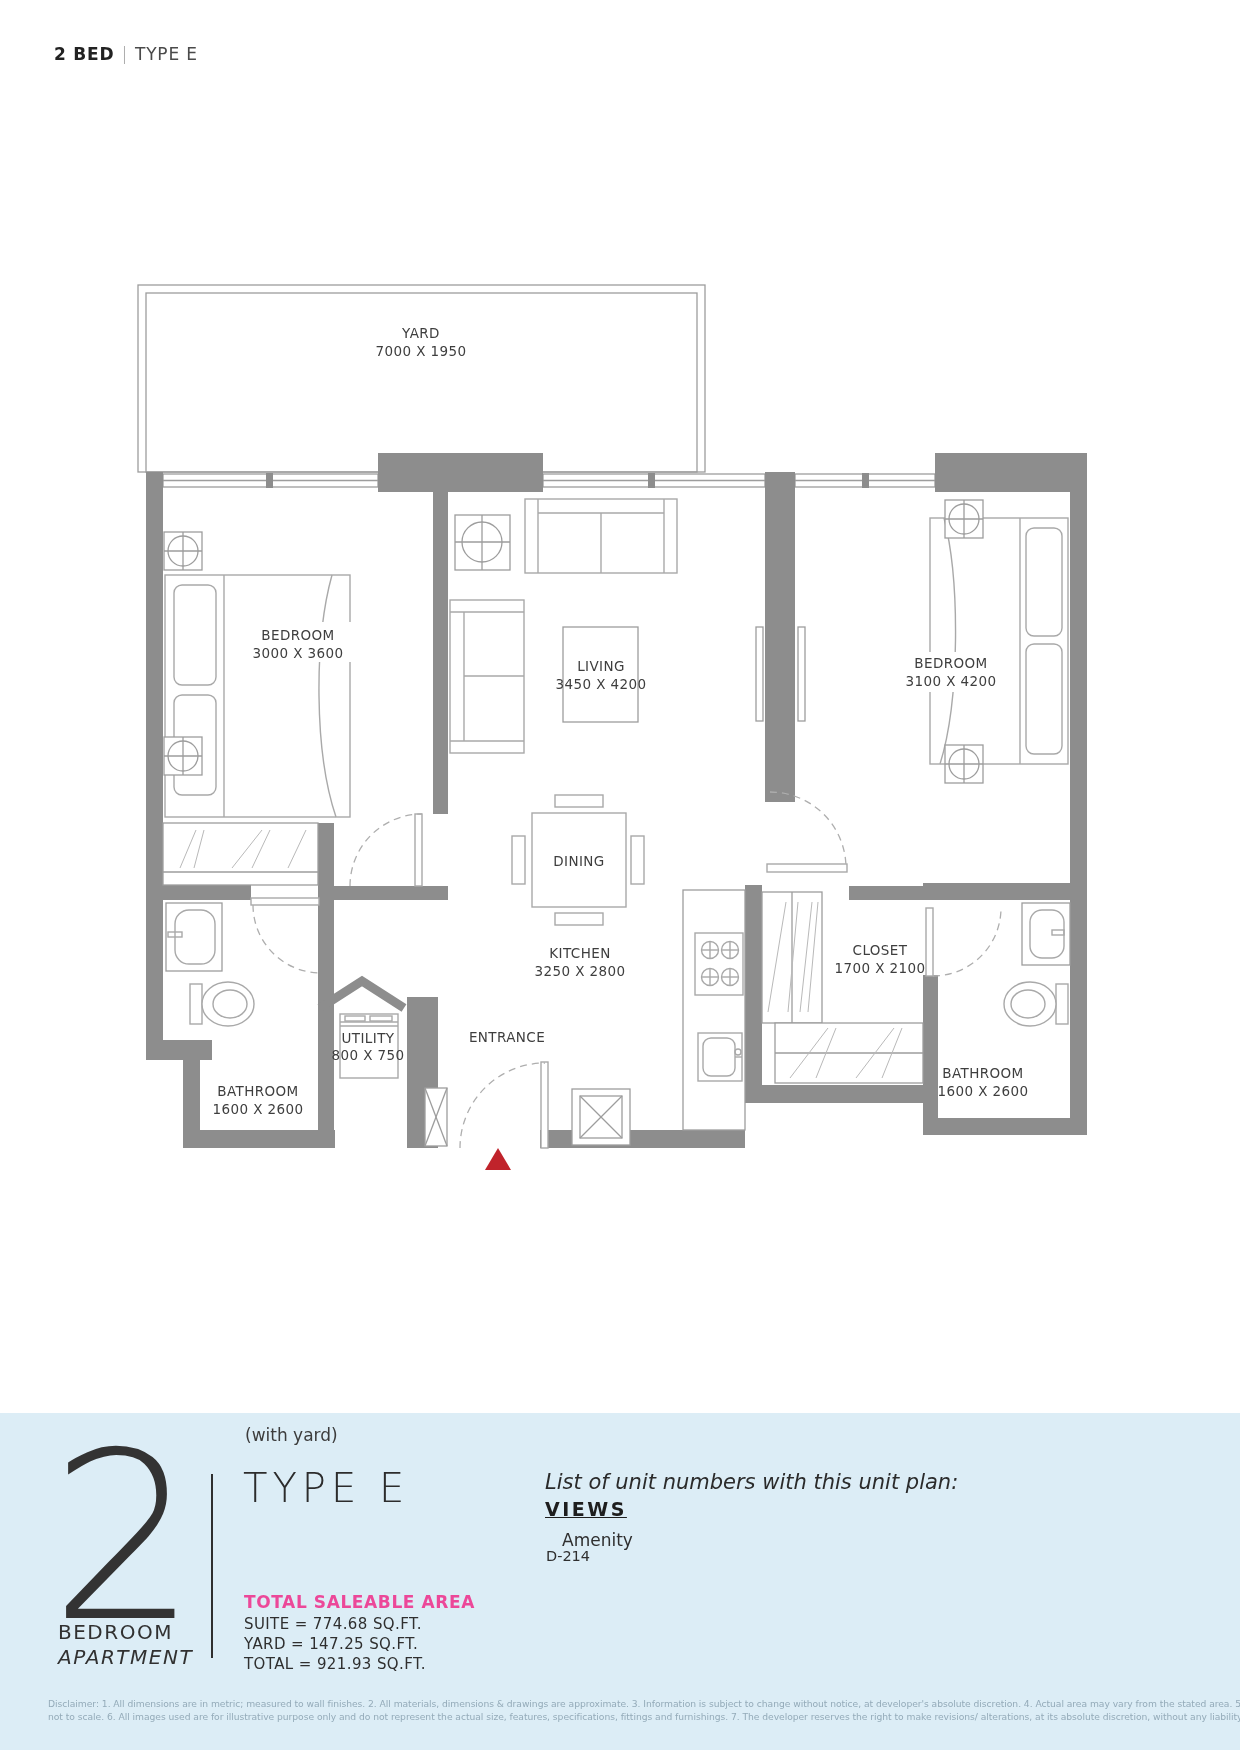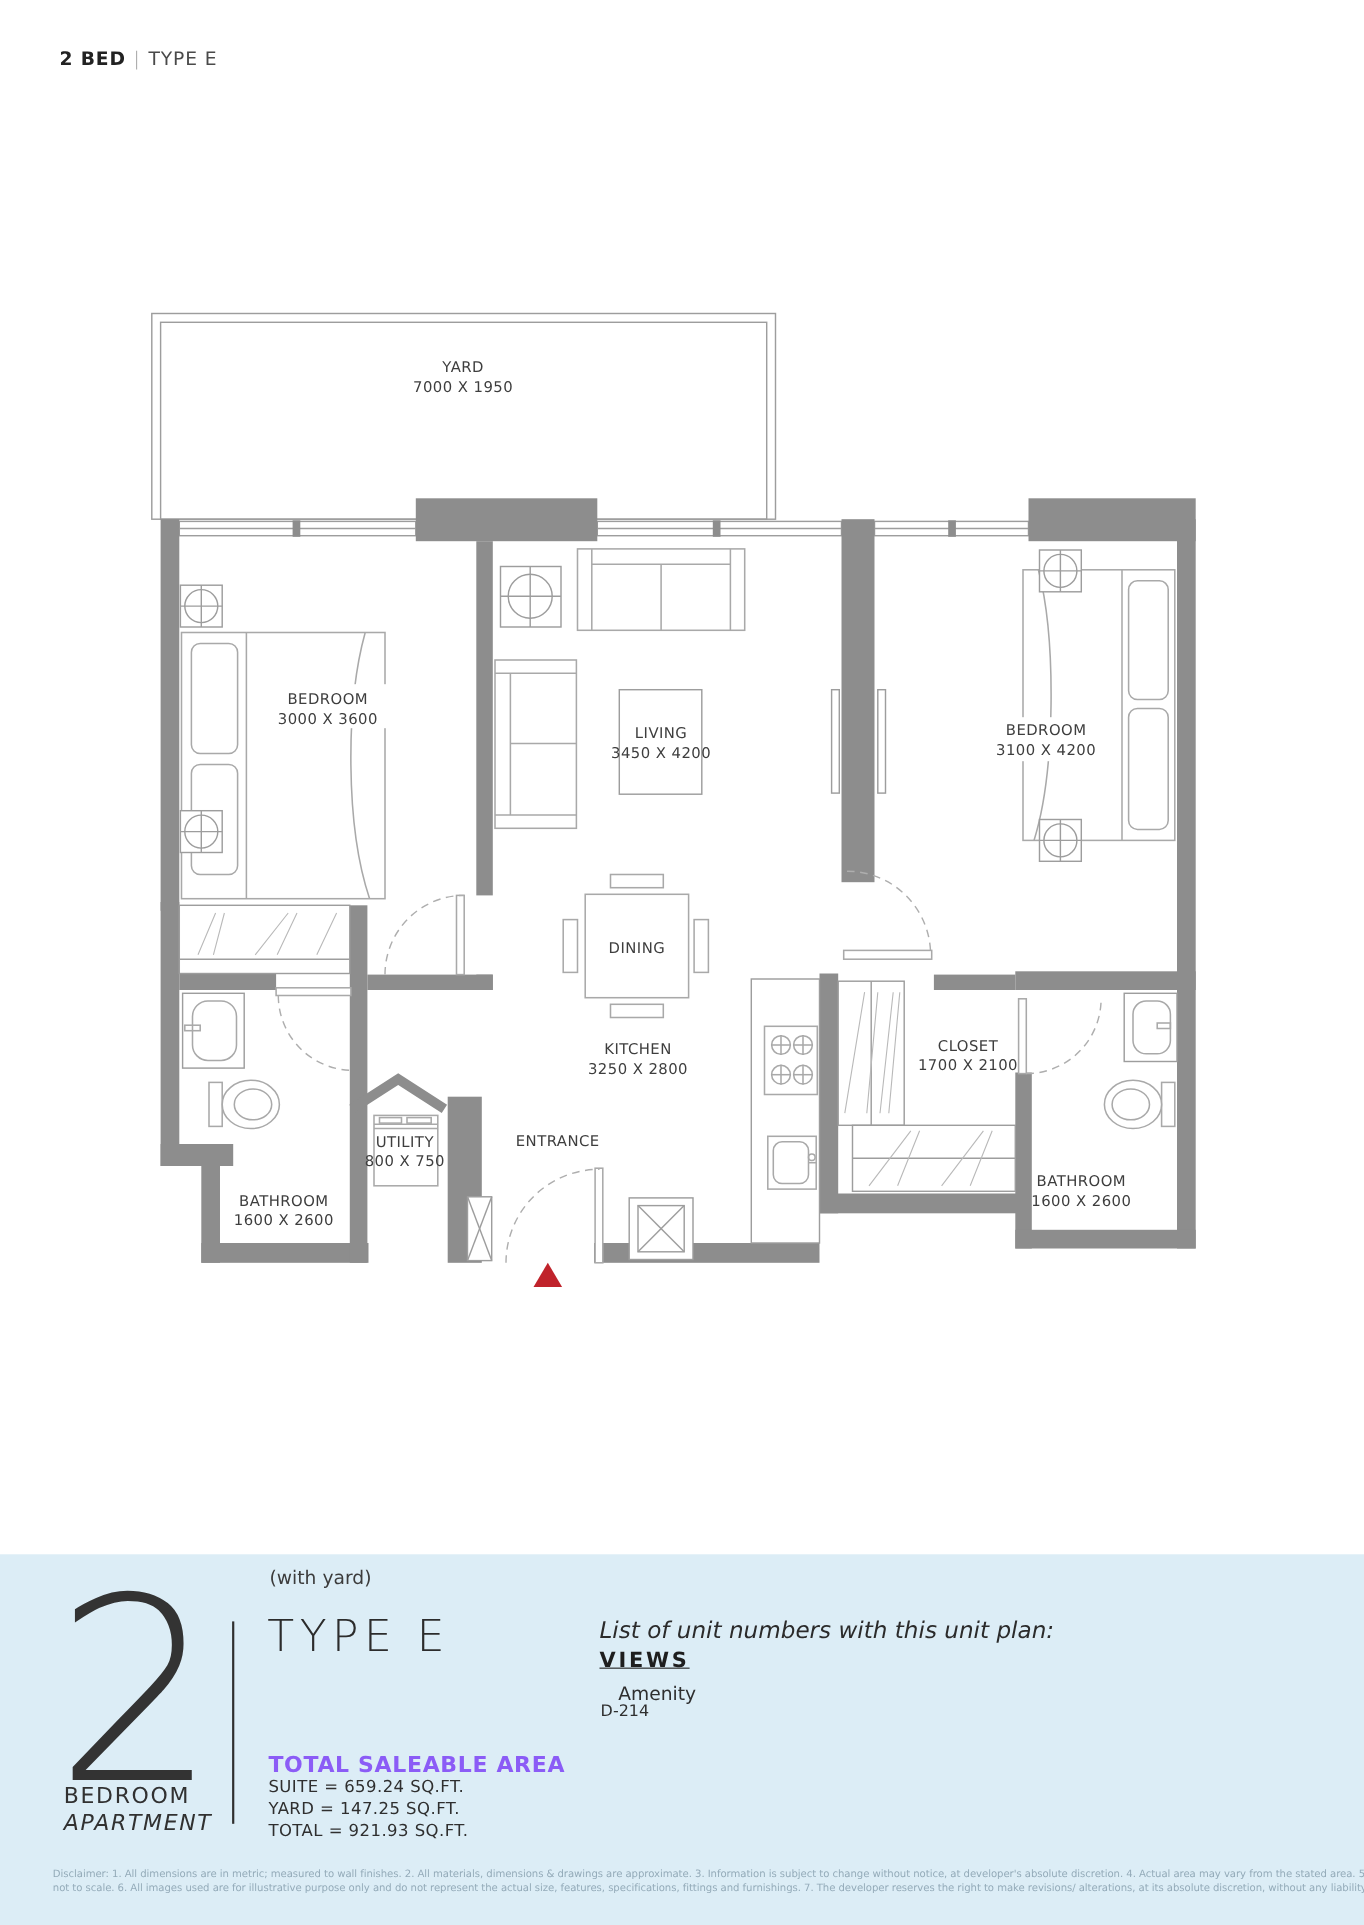--- a/index.html
+++ b/index.html
@@ -23,21 +23,21 @@
        text-anchor:middle;letter-spacing:.4px;}
   .lblbg{fill:#fff;stroke:none;}
   
   #panel{left:0;top:1413px;width:1240px;height:337px;}
   #bignum{left:50px;top:1422px;font-size:232px;line-height:232px;font-weight:200;color:#333;}
   #unitword1{left:58px;top:1620px;font-size:20px;letter-spacing:1.5px;color:#313131;}
   #unitword2{left:58px;top:1645px;font-size:20px;letter-spacing:1.5px;color:#313131;font-style:italic;}
   #divider{left:211px;top:1474px;width:2px;height:184px;background:#2f2f2f;}
   #typeE{left:243px;top:1465px;font-size:40px;font-weight:300;letter-spacing:5px;color:#2c2c2c;}
   #withyard{left:245px;top:1425px;font-size:17px;color:#3c3c3c;text-align:right;}
-  #areahead{left:244px;top:1592px;font-size:20px;font-weight:bold;letter-spacing:.6px;color:#8b5cf6;}
+  #areahead{left:244px;top:1592px;font-size:17px;font-weight:bold;letter-spacing:.6px;color:#ec4899;}
   .arealine{left:244px;font-size:15px;letter-spacing:.4px;color:#2f2f2f;}
   #al0{top:1615px;} #al1{top:1635px;} #al2{top:1655px;}
   #listhead{left:545px;top:1470px;font-size:21px;font-style:italic;color:#2b2b2b;}
   #views{left:545px;top:1498px;font-size:19px;font-weight:bold;letter-spacing:2.5px;color:#1e1e1e;text-decoration:underline;}
   #unit0{left:546px;top:1530px;font-size:17px;color:#2f2f2f;margin-left:16px;}
   #unit1{left:546px;top:1548px;font-size:14.5px;color:#2f2f2f;}
   .disc{left:48px;width:1160px;font-size:9.2px;letter-spacing:-.05px;color:#94abb9;white-space:nowrap;}
   #disc1{top:1698px;} #disc2{top:1711px;}
 </style>
 </head>
@@ -303,21 +303,21 @@
 </svg>
 
 <div class="abs" id="panel" style="background: rgb(220, 237, 246);"></div>
 <div class="abs" id="bignum">2</div>
 <div class="abs" id="unitword1">BEDROOM</div>
 <div class="abs" id="unitword2">APARTMENT</div>
 <div class="abs" id="divider"></div>
 <div class="abs" id="typeE">TYPE E</div>
 <div class="abs" id="withyard">(with yard)</div>
 <div class="abs" id="areahead">TOTAL SALEABLE AREA</div>
-<div class="abs arealine" id="al0">SUITE = 659.24 SQ.FT.</div>
+<div class="abs arealine" id="al0">SUITE = 774.68 SQ.FT.</div>
 <div class="abs arealine" id="al1">YARD = 147.25 SQ.FT.</div>
 <div class="abs arealine" id="al2">TOTAL = 921.93 SQ.FT.</div>
 <div class="abs" id="listhead">List of unit numbers with this unit plan:</div>
 <div class="abs" id="views">VIEWS</div>
 <div class="abs" id="unit0">Amenity</div>
 <div class="abs" id="unit1">D-214</div>
 <div class="abs disc" id="disc1">Disclaimer: 1. All dimensions are in metric; measured to wall finishes. 2. All materials, dimensions &amp; drawings are approximate. 3. Information is subject to change without notice, at developer's absolute discretion. 4. Actual area may vary from the stated area. 5. Drawing are</div>
 <div class="abs disc" id="disc2">not to scale. 6. All images used are for illustrative purpose only and do not represent the actual size, features, specifications, fittings and furnishings. 7. The developer reserves the right to make revisions/ alterations, at its absolute discretion, without any liability whatsoever.</div>
 
 </body></html>

